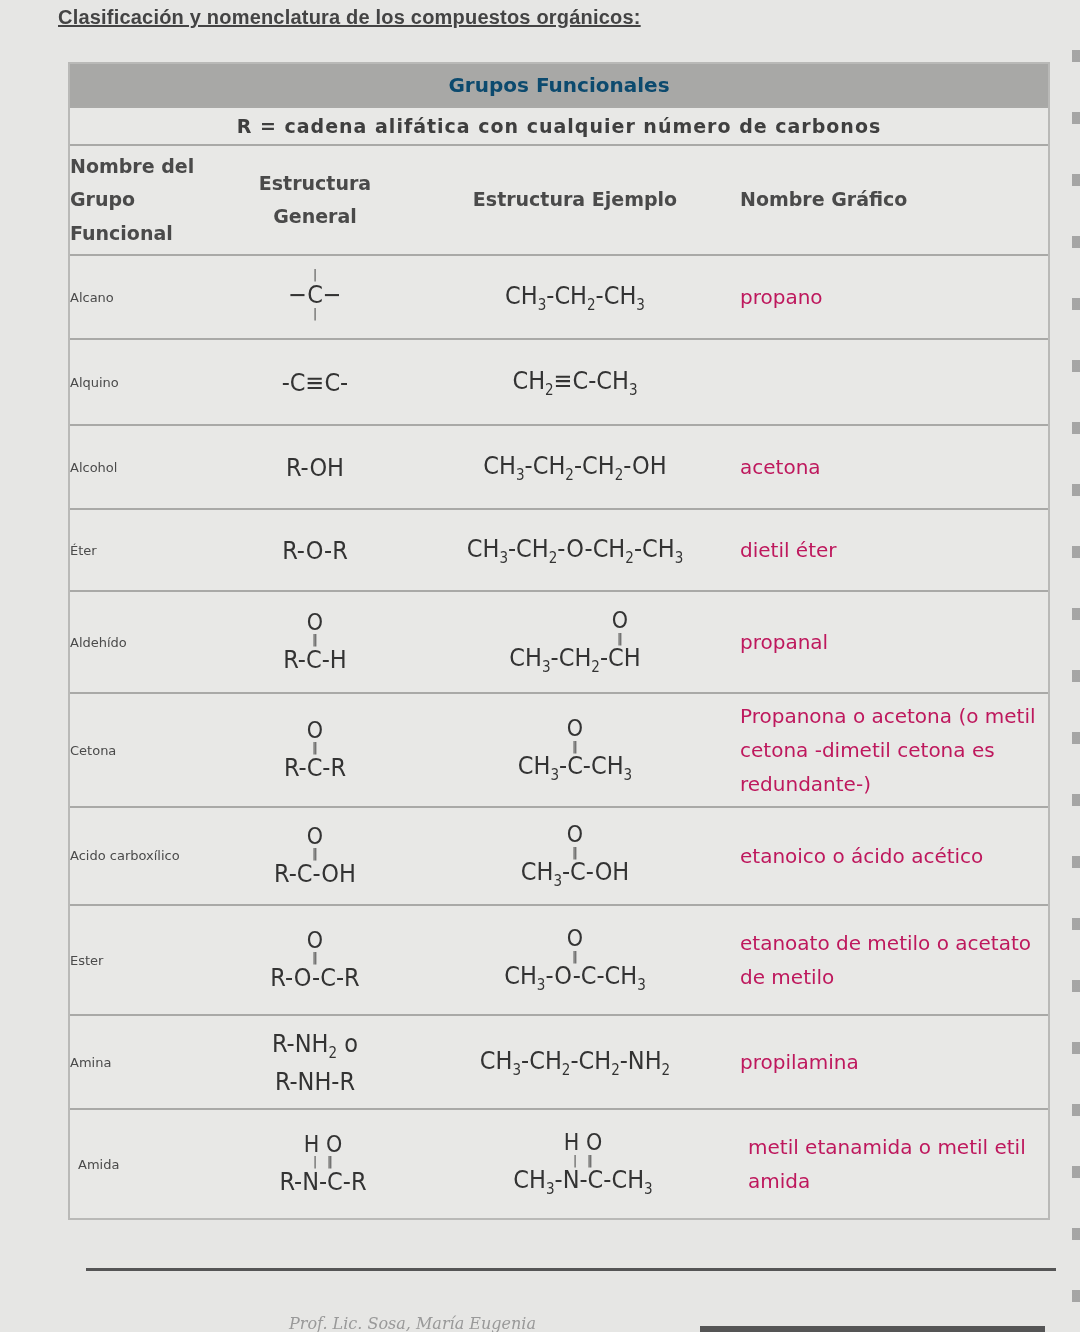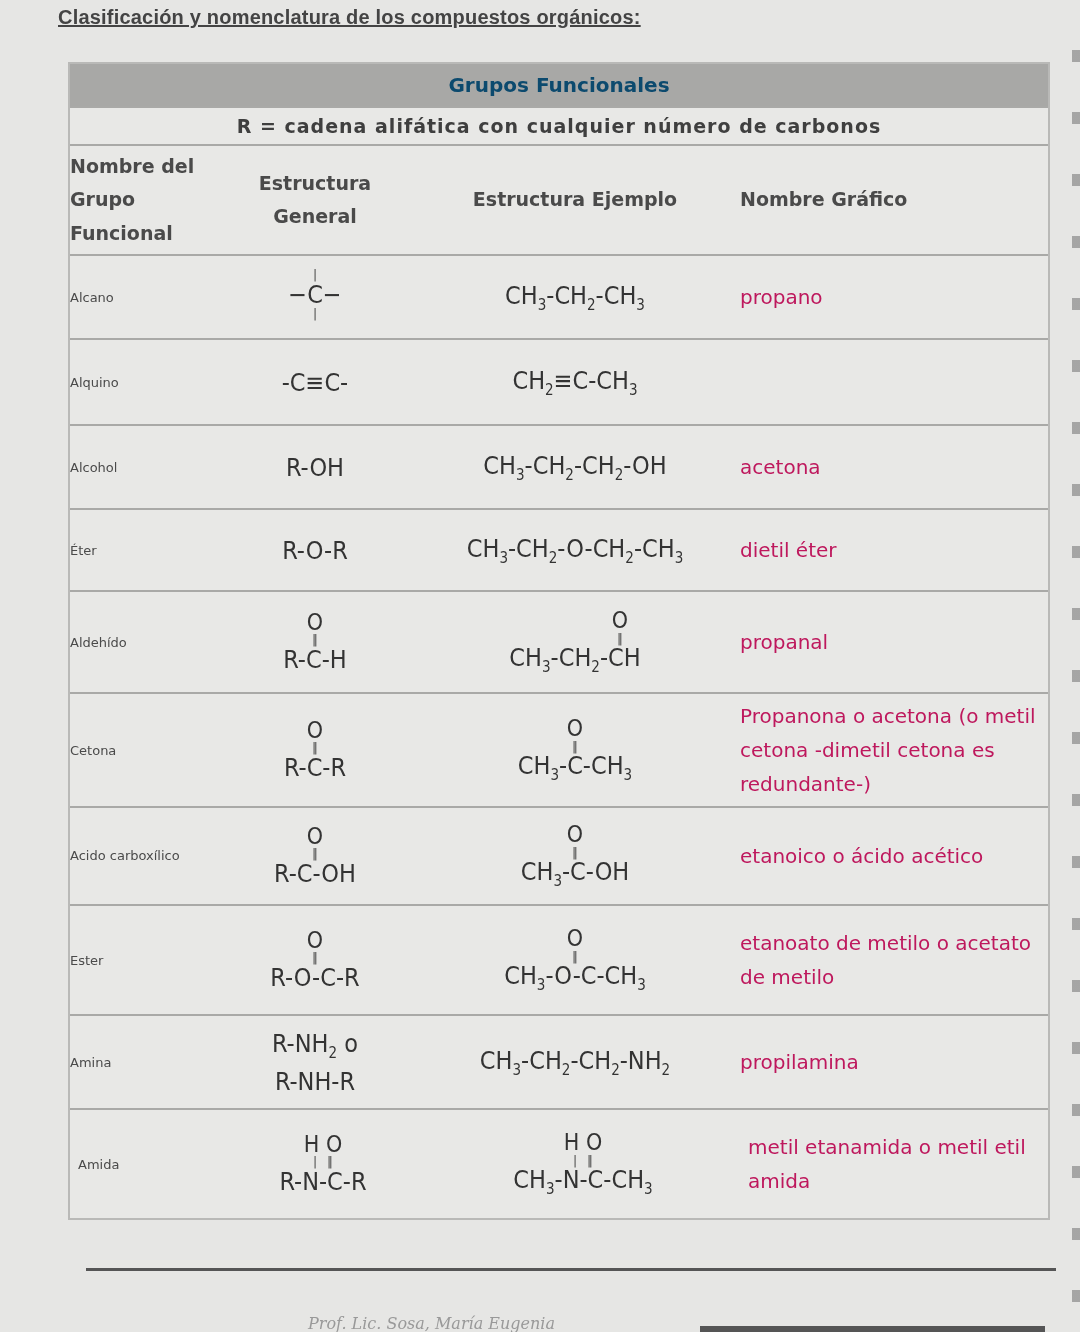--- a/index.html
+++ b/index.html
@@ -44,21 +44,21 @@
   .formula .top { display:block; font-size:23px; }
   .formula .bond { display:block; font-size:12px; line-height:0.9; }
   sub { font-size:0.6em; }
   .footer-line {
     position:absolute; left:86px; top:1268px; width:970px; height:3px; background:#555;
   }
   .footer-line2 {
     position:absolute; left:700px; top:1326px; width:345px; height:6px; background:#555;
   }
   .footer-text {
-    position:absolute; left:308px; top:1314px;
+    position:absolute; left:289px; top:1314px;
     font-family:"DejaVu Serif", serif; font-style:italic;
     font-size:16px; color:#999;
   }
   .edge-marks {
     position:absolute; right:0; top:0; width:8px; height:1332px;
     background:repeating-linear-gradient(#e6e6e4 0 50px,#7a7a7a 50px 62px);
     opacity:0.6;
   }
 </style>
 </head>

